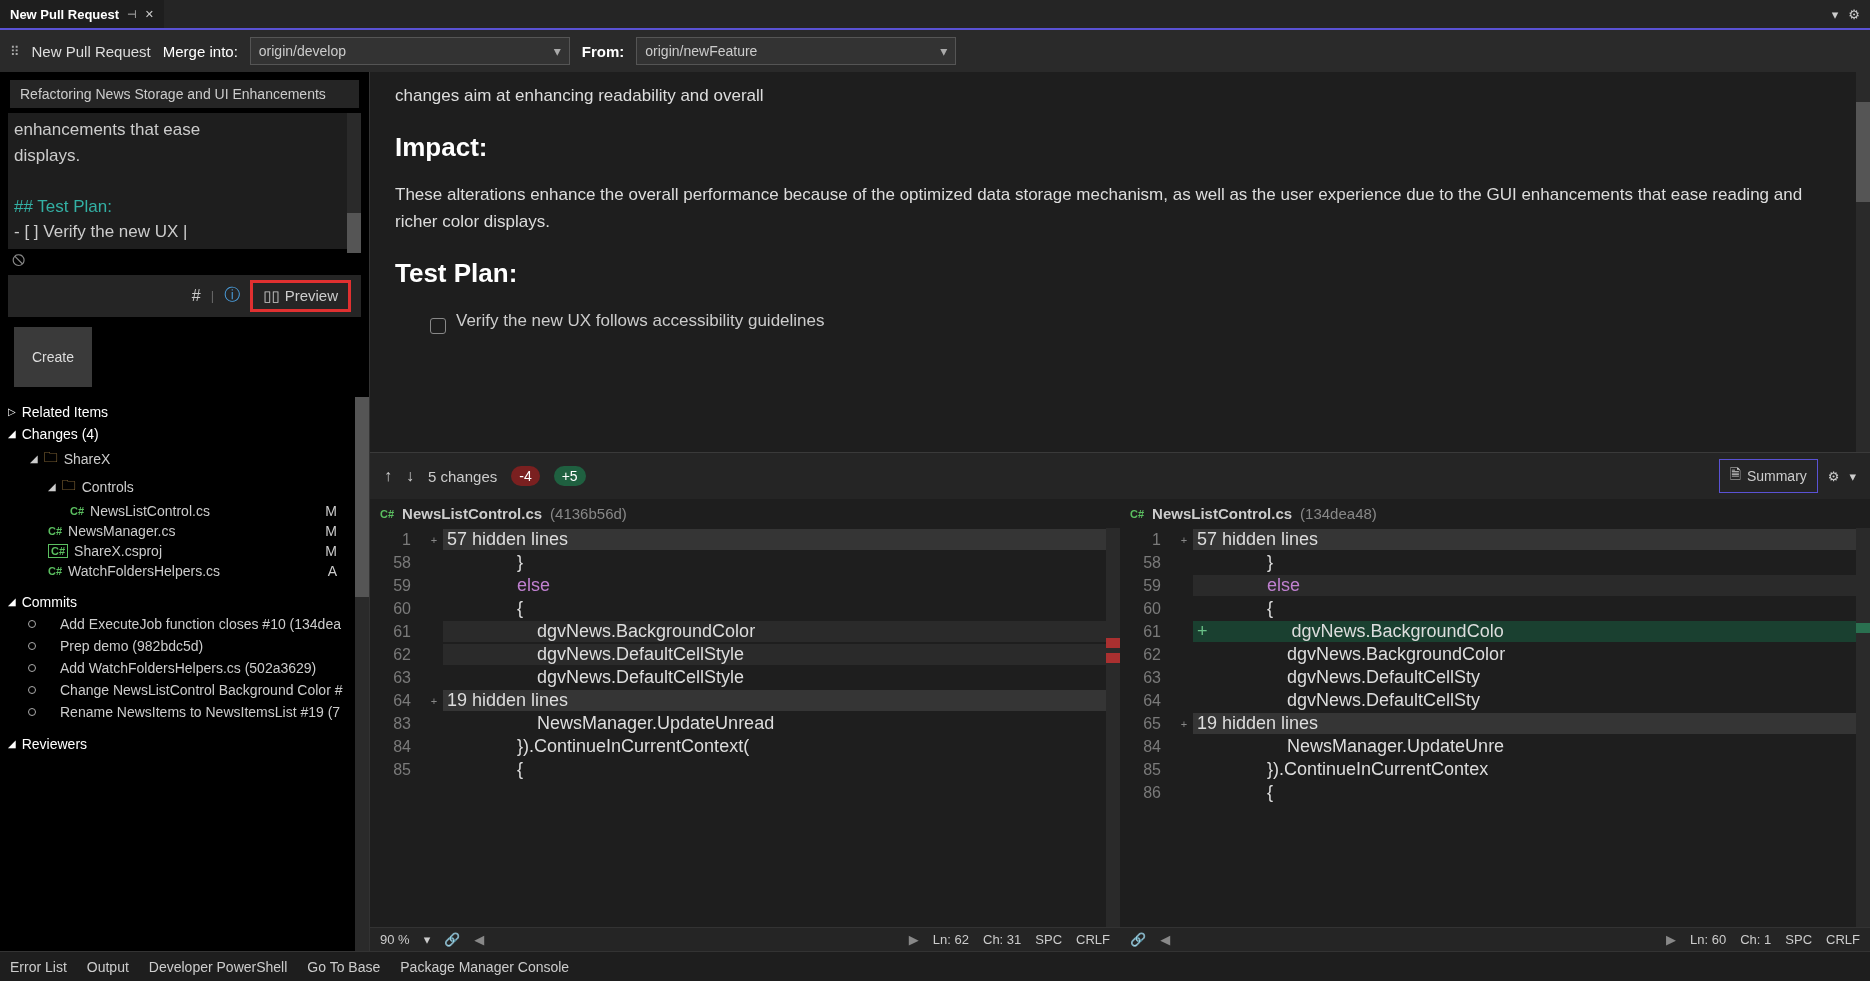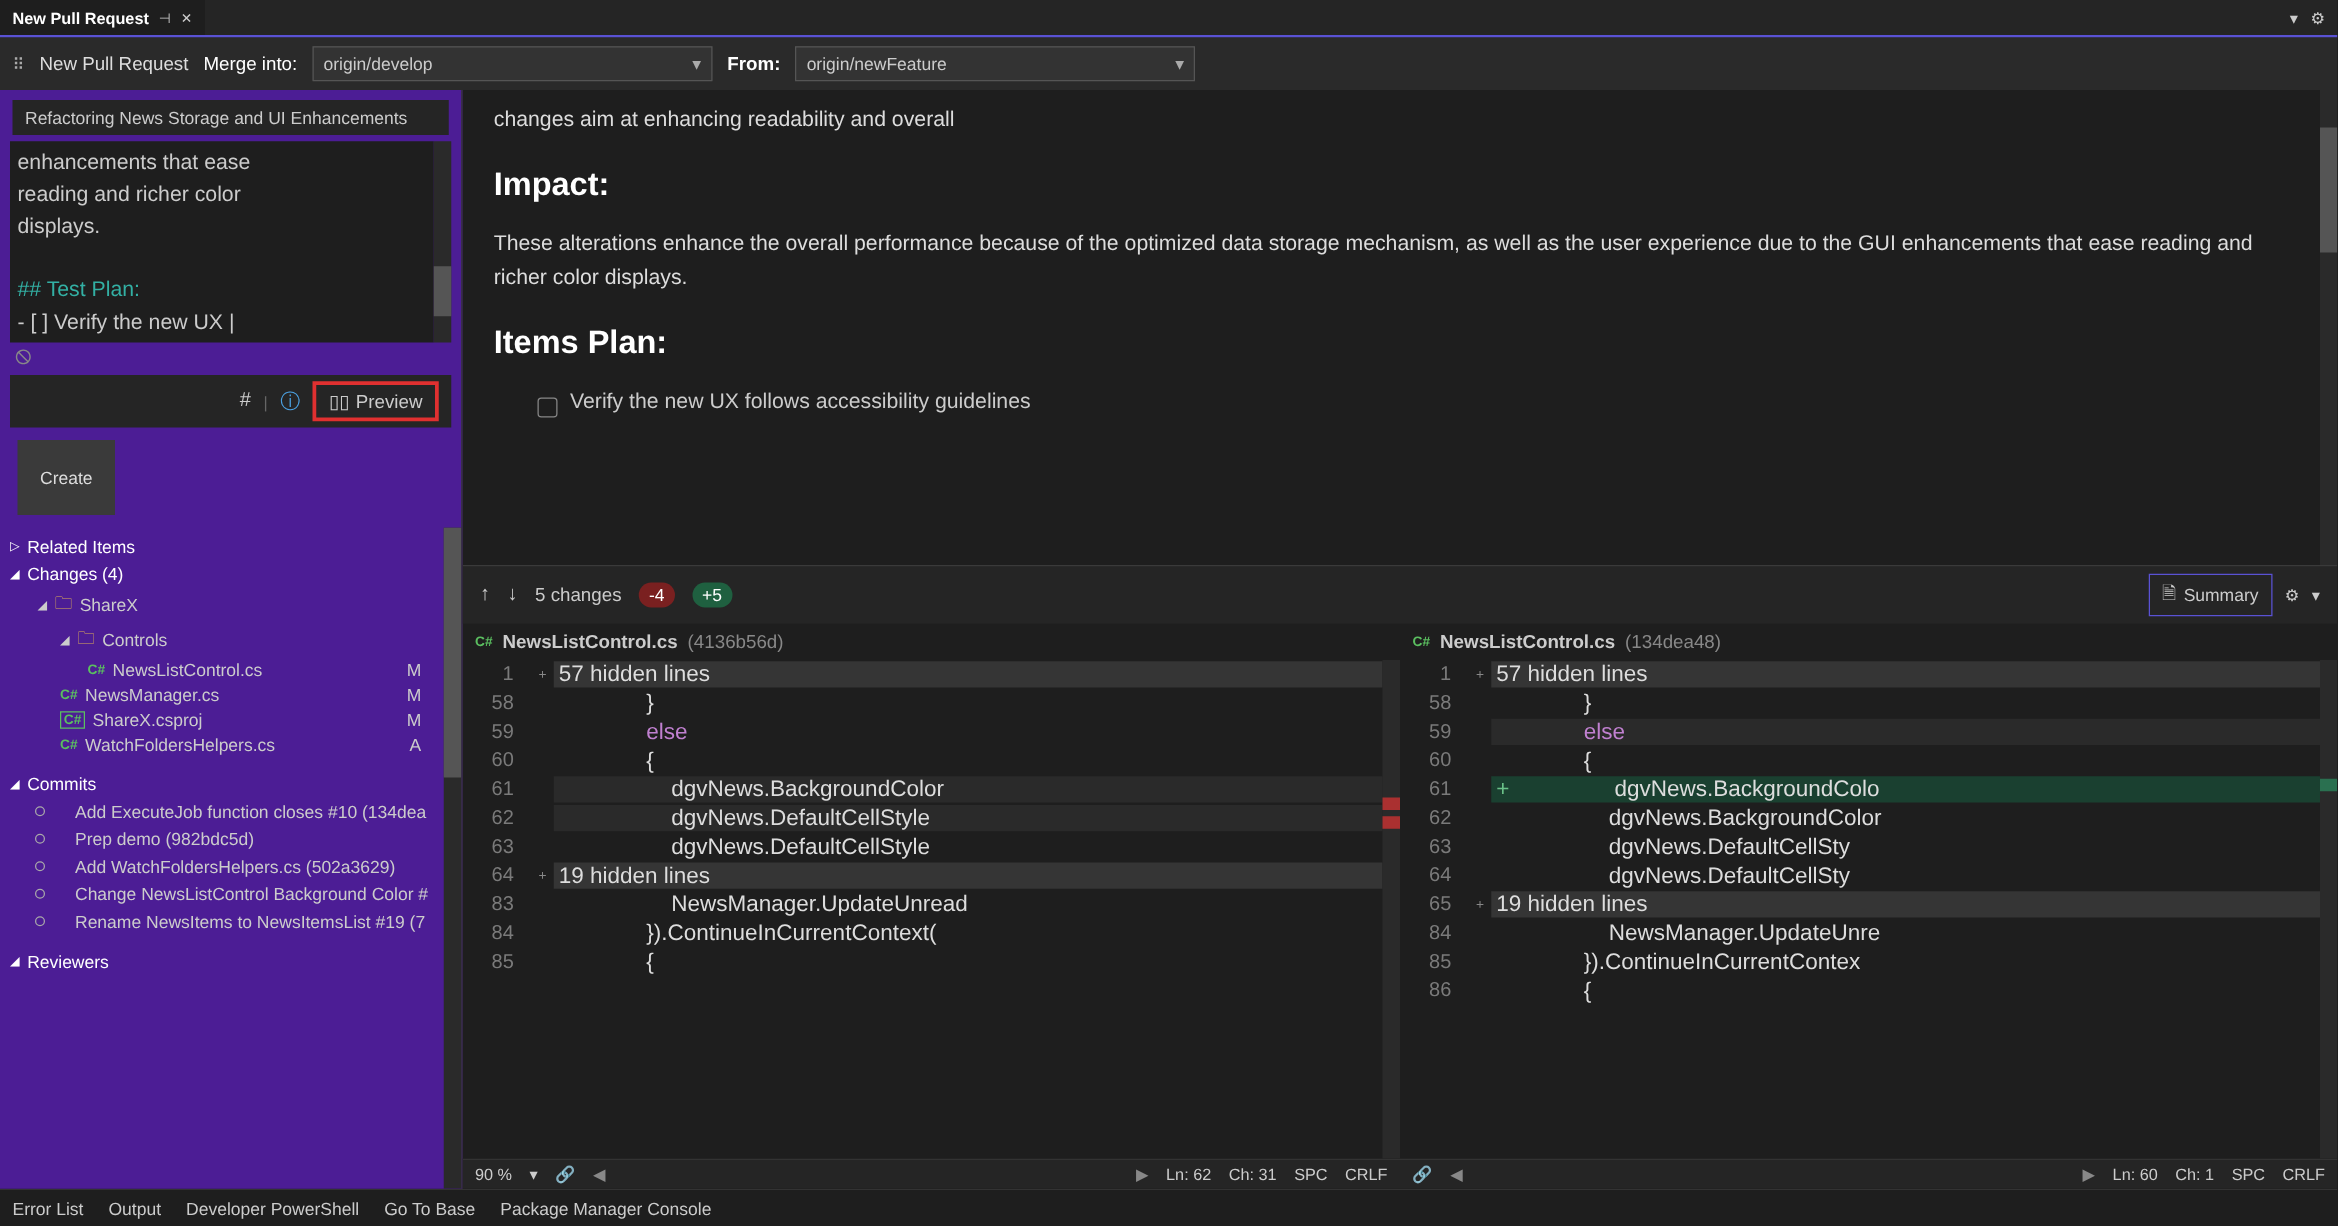--- a/index.html
+++ b/index.html
@@ -10,21 +10,21 @@
 .tab-pin,.tab-close{cursor:pointer;color:#ccc;font-size:11px}
 .tab-right{margin-left:auto;display:flex;gap:10px;padding-right:10px}
 .toolbar{background:#2a2a2a;height:42px;display:flex;align-items:center;padding:0 10px;gap:12px}
 .toolbar .icon{color:#aaa}
 .merge-label{color:#fff;font-weight:400;font-size:15px}
 .from-label{color:#fff;font-weight:700;font-size:15px}
 .npr-label{color:#ddd;font-size:15px}
 .dropdown{background:#333;border:1px solid #555;height:28px;display:flex;align-items:center;padding:0 8px;min-width:320px;justify-content:space-between;font-size:14px}
 .dd-arrow{color:#aaa}
 .main{display:flex;height:calc(100% - 72px - 30px)}
-.left-pane{width:370px;background:#4c1d95;display:flex;flex-direction:column;border-right:1px solid #333}
+.left-pane{width:370px;background:#000000;display:flex;flex-direction:column;border-right:1px solid #333}
 .pr-title-input{background:#252525;color:#ccc;padding:6px 10px;font-size:14px;margin:8px 10px 5px}
 .desc-area{position:relative;display:flex;margin:0 8px}
 .desc-text{font-family:'Consolas',monospace;font-size:17px;line-height:1.5;background:#1e1e1e;padding:4px 6px;flex:1;white-space:pre-wrap}
 .desc-text .hl{color:#33b0a4}
 .desc-scroll{width:14px;background:#2a2a2a;position:relative}
 .desc-thumb{position:absolute;width:100%;background:#555;height:40px;top:100px}
 .desc-footer{display:flex;justify-content:flex-end;align-items:center;gap:10px;padding:5px 10px;background:#252525;margin:0 8px}
 .desc-footer .sep{color:#666}
 .info-icon{color:#4ba0e0;font-size:16px}
 .preview-btn{display:flex;align-items:center;gap:5px;border:3px solid #e03030;padding:4px 10px;font-size:15px}
@@ -112,21 +112,21 @@
   <div class="dropdown">
     <span>origin/newFeature</span>
     <span class="dd-arrow">▾</span>
   </div>
 </div>
 
 <div class="main">
   <div class="left-pane">
     <div class="pr-title-input">Refactoring News Storage and UI Enhancements</div>
     <div class="desc-area">
-      <div class="desc-text" id="desc-text"><div>enhancements that ease</div><div>reading and richer color</div><div>displays.</div><div>&nbsp;</div><div class="hl">## Test Plan:</div><div>- [ ] Verify the new UX |</div></div>
+      <div class="desc-text" id="desc-text"><div>enhancements that ease</div><div>displays.</div><div>&nbsp;</div><div class="hl">## Test Plan:</div><div>- [ ] Verify the new UX |</div></div>
       <div class="desc-scroll">
           <div class="desc-thumb"></div>
         </div>
     </div>
     <div style="padding:2px 12px"><span style="color:#888">🛇</span></div>
     <div class="desc-footer">
       <span style="font-size:16px">#</span>
       <span class="sep">|</span>
       <span class="info-icon">ⓘ</span>
       <div class="preview-btn">
@@ -213,21 +213,21 @@
           <div class="tree-thumb"></div>
         </div>
     </div>
   </div>
 
   <div class="right-pane">
     <div class="preview-area" style="height:380px">
       <p>changes aim at enhancing readability and overall</p>
       <h2>Impact:</h2>
       <p>These alterations enhance the overall performance because of the optimized data storage mechanism, as well as the user experience due to the GUI enhancements that ease reading and richer color displays.</p>
-      <h2>Items Plan:</h2>
+      <h2>Test Plan:</h2>
       <div class="task-row">
         <span class="task-check"></span>
         <span>Verify the new UX follows accessibility guidelines</span>
       </div>
       <div class="preview-scroll">
           <div class="preview-thumb"></div>
         </div>
     </div>
 
     <div class="diff-header">

